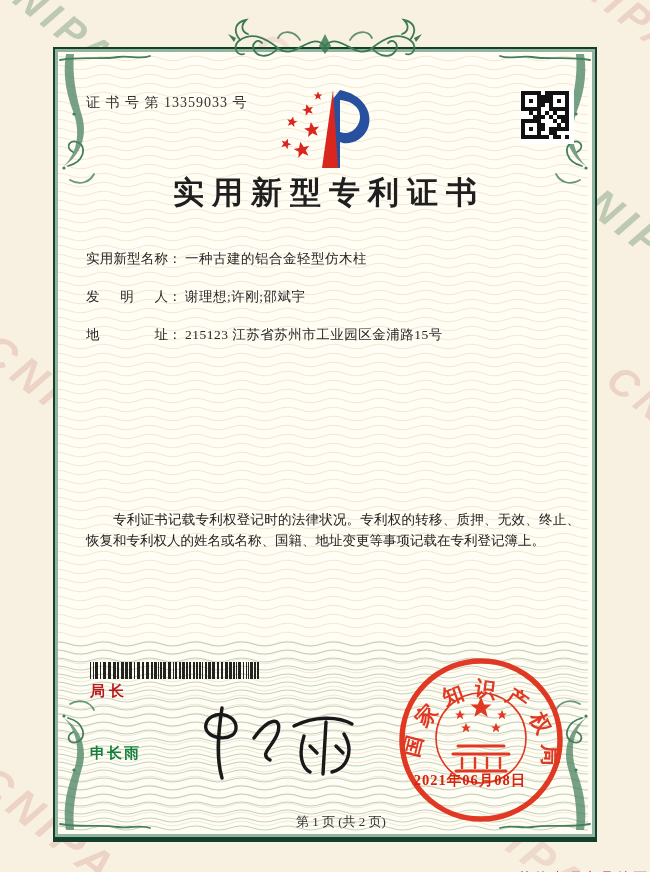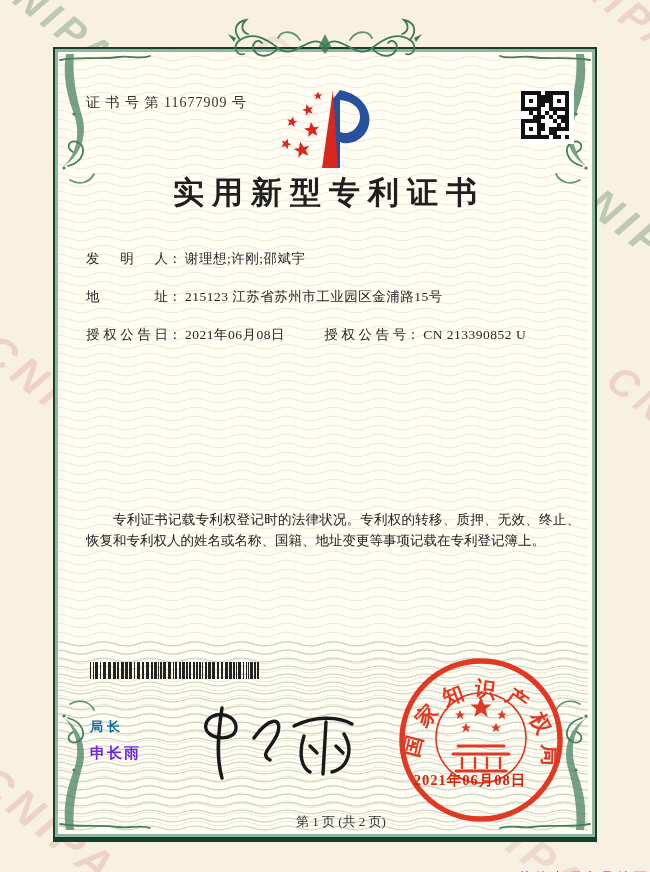--- a/index.html
+++ b/index.html
@@ -43,24 +43,24 @@
           vertical-align:top;}
   .fcolon{display:inline-block;}
   .fvalue{letter-spacing:0.5px;}
   .flabel2{display:inline-block;width:82px;text-align:justify;text-align-last:justify;
            margin-left:36px;}
   .paras{left:86px;top:510px;width:494px;font-size:13.5px;line-height:20.5px;
          color:#222;text-align:justify;}
   .paras p{margin:0;text-indent:2em;}
   .barcode{left:90px;top:662px;width:172px;height:17px;font-size:0;}
   .barcode span{display:inline-block;height:17px;background:#23231f;vertical-align:top;}
-  .signer-title{left:90px;top:718px;font-size:13px;font-weight:bold;letter-spacing:4px;
-        font-family:"Liberation Sans","DejaVu Sans",sans-serif;color:#0369a1;}
+  .signer-title{left:90px;top:682px;font-size:15px;font-weight:bold;letter-spacing:4px;
+        font-family:"Liberation Sans","DejaVu Sans",sans-serif;color:#b91c1c;}
   .signer-name{left:90px;top:744px;font-size:15px;font-weight:bold;letter-spacing:2px;
-        font-family:"Liberation Sans","DejaVu Sans",sans-serif;color:#6d28d9;}
+        font-family:"Liberation Sans","DejaVu Sans",sans-serif;color:#15803d;}
   .seal-date{left:390px;top:771px;width:160px;text-align:center;font-size:14.5px;
         font-weight:bold;color:#d8230e;letter-spacing:1px;}
   .page-no{left:0;top:813px;width:650px;text-align:center;font-size:13px;color:#333;padding-left:16px;}
   .cont-note{left:0;top:869px;width:650px;text-align:right;font-size:13.5px;
         letter-spacing:3px;color:#be185d;}
   .qr{left:520px;top:90px;width:52px;height:52px;background:#fff;font-size:0;
       line-height:0;padding:1px;}
   .qr i{display:inline-block;width:4px;height:4px;}
   .qr i.b{background:#111;}
 </style>
@@ -112,21 +112,21 @@
   </defs>
   <use href="#cornerOrn" transform="translate(60,54)"></use>
   <use href="#cornerOrn" transform="translate(590,54) scale(-1,1)"></use>
   <use href="#cornerOrn" transform="translate(60,830) scale(1,-1)"></use>
   <use href="#cornerOrn" transform="translate(590,830) scale(-1,-1)"></use>
   <use href="#topHalf"></use>
   <use href="#topHalf" transform="matrix(-1,0,0,1,650,0)"></use>
   <path d="M325,34 L331,46 L325,54 L319,46 Z" fill="#3d7a55" opacity="0.85"></path>
 </svg>
 
-<div class="abs cert-no">证 书 号 第 11677909 号</div>
+<div class="abs cert-no">证 书 号 第 13359033 号</div>
 
 <svg class="abs" style="left:278px;top:86px;" width="96" height="86" viewBox="0 0 96 86" aria-hidden="true">
   <defs>
     <polygon id="st" points="0,-10 2.9,-3.1 9.5,-3.1 4.2,1.2 6.1,8.1 0,4 -6.1,8.1 -4.2,1.2 -9.5,-3.1 -2.9,-3.1"></polygon>
   </defs>
   <path d="M62,4 C84,8 96,26 90,42 C85,55 70,60 62,56 L62,82 L52,82 L54,14 Z M62,14 L62,46 C72,50 81,42 82,32 C83,22 74,15 62,14 Z" fill="#27509e"></path>
   <polygon points="55,4 60,82 44,82" fill="#d9261f"></polygon>
   <use href="#st" transform="translate(40,10) scale(0.45)" fill="#d9261f"></use>
   <use href="#st" transform="translate(30,24) scale(0.6) rotate(-15)" fill="#d9261f"></use>
   <use href="#st" transform="translate(14,36) scale(0.55) rotate(12)" fill="#d9261f"></use>
@@ -134,32 +134,30 @@
   <use href="#st" transform="translate(8,58) scale(0.55) rotate(20)" fill="#d9261f"></use>
   <use href="#st" transform="translate(24,64) scale(0.85) rotate(-12)" fill="#d9261f"></use>
 </svg>
 
 <div class="abs qr" id="qr"><i class="b"></i><i class="b"></i><i class="b"></i><i class="b"></i><i class="b"></i><i></i><i class="b"></i><i class="b"></i><i class="b"></i><i class="b"></i><i class="b"></i><i class="b"></i><br><i class="b"></i><i></i><i></i><i></i><i class="b"></i><i class="b"></i><i class="b"></i><i class="b"></i><i></i><i></i><i></i><i class="b"></i><br><i class="b"></i><i></i><i class="b"></i><i></i><i class="b"></i><i class="b"></i><i class="b"></i><i class="b"></i><i></i><i class="b"></i><i></i><i class="b"></i><br><i class="b"></i><i></i><i></i><i></i><i class="b"></i><i class="b"></i><i></i><i class="b"></i><i></i><i></i><i></i><i class="b"></i><br><i class="b"></i><i class="b"></i><i class="b"></i><i class="b"></i><i class="b"></i><i></i><i></i><i class="b"></i><i class="b"></i><i class="b"></i><i class="b"></i><i class="b"></i><br><i></i><i></i><i class="b"></i><i></i><i class="b"></i><i></i><i class="b"></i><i></i><i class="b"></i><i></i><i></i><i class="b"></i><br><i></i><i></i><i></i><i class="b"></i><i class="b"></i><i class="b"></i><i></i><i class="b"></i><i></i><i class="b"></i><i class="b"></i><i class="b"></i><br><i class="b"></i><i class="b"></i><i class="b"></i><i class="b"></i><i class="b"></i><i></i><i></i><i></i><i class="b"></i><i></i><i class="b"></i><i class="b"></i><br><i class="b"></i><i></i><i></i><i></i><i class="b"></i><i class="b"></i><i></i><i></i><i></i><i class="b"></i><i></i><i class="b"></i><br><i class="b"></i><i></i><i class="b"></i><i></i><i class="b"></i><i class="b"></i><i></i><i class="b"></i><i class="b"></i><i class="b"></i><i class="b"></i><i class="b"></i><br><i class="b"></i><i></i><i></i><i></i><i class="b"></i><i></i><i></i><i class="b"></i><i class="b"></i><i></i><i></i><i></i><br><i class="b"></i><i class="b"></i><i class="b"></i><i class="b"></i><i class="b"></i><i class="b"></i><i class="b"></i><i></i><i class="b"></i><i class="b"></i><i></i><i class="b"></i><br></div>
 
 <div class="abs title">实用新型专利证书</div>
 
 <div class="abs fields">
   <div class="frow">
+    <span class="flabel">实用新型名称</span><span class="fcolon">：</span>
+    <span class="fvalue">一种古建的铝合金轻型仿木柱</span>
+  </div>
+  <div class="frow">
     <span class="flabel">发明人</span><span class="fcolon">：</span>
     <span class="fvalue">谢理想;许刚;邵斌宇</span>
   </div>
   <div class="frow">
     <span class="flabel">地址</span><span class="fcolon">：</span>
     <span class="fvalue">215123 江苏省苏州市工业园区金浦路15号</span>
-  </div>
-  <div class="frow">
-    <span class="flabel">授权公告日</span><span class="fcolon">：</span>
-    <span class="fvalue">2021年06月08日</span>
-    <span class="flabel2">授权公告号</span><span class="fcolon">：</span>
-    <span class="fvalue">CN 213390852 U</span>
   </div>
 </div>
 
 <div class="abs paras">
   <p>专利证书记载专利权登记时的法律状况。专利权的转移、质押、无效、终止、恢复和专利权人的姓名或名称、国籍、地址变更等事项记载在专利登记簿上。</p>
 </div>
 
 <div class="abs barcode" id="barcode"><span style="width: 1px; margin-right: 2px;"></span><span style="width: 1px; margin-right: 1px;"></span><span style="width: 3px; margin-right: 2px;"></span><span style="width: 1px; margin-right: 2px;"></span><span style="width: 3px; margin-right: 2px;"></span><span style="width: 3px; margin-right: 2px;"></span><span style="width: 3px; margin-right: 1px;"></span><span style="width: 2px; margin-right: 2px;"></span><span style="width: 3px; margin-right: 1px;"></span><span style="width: 3px; margin-right: 1px;"></span><span style="width: 3px; margin-right: 2px;"></span><span style="width: 1px; margin-right: 2px;"></span><span style="width: 3px; margin-right: 2px;"></span><span style="width: 2px; margin-right: 2px;"></span><span style="width: 3px; margin-right: 2px;"></span><span style="width: 2px; margin-right: 1px;"></span><span style="width: 3px; margin-right: 1px;"></span><span style="width: 1px; margin-right: 1px;"></span><span style="width: 2px; margin-right: 1px;"></span><span style="width: 3px; margin-right: 2px;"></span><span style="width: 3px; margin-right: 2px;"></span><span style="width: 1px; margin-right: 1px;"></span><span style="width: 2px; margin-right: 2px;"></span><span style="width: 2px; margin-right: 1px;"></span><span style="width: 3px; margin-right: 1px;"></span><span style="width: 2px; margin-right: 1px;"></span><span style="width: 2px; margin-right: 2px;"></span><span style="width: 2px; margin-right: 1px;"></span><span style="width: 2px; margin-right: 1px;"></span><span style="width: 2px; margin-right: 1px;"></span><span style="width: 1px; margin-right: 2px;"></span><span style="width: 2px; margin-right: 1px;"></span><span style="width: 3px; margin-right: 1px;"></span><span style="width: 3px; margin-right: 2px;"></span><span style="width: 2px; margin-right: 2px;"></span><span style="width: 2px; margin-right: 2px;"></span><span style="width: 3px; margin-right: 1px;"></span><span style="width: 3px; margin-right: 1px;"></span><span style="width: 2px; margin-right: 1px;"></span><span style="width: 1px; margin-right: 1px;"></span><span style="width: 3px; margin-right: 2px;"></span><span style="width: 1px; margin-right: 2px;"></span><span style="width: 1px; margin-right: 1px;"></span><span style="width: 1px; margin-right: 1px;"></span><span style="width: 3px; margin-right: 1px;"></span><span style="width: 2px; margin-right: 1px;"></span><span style="width: 2px; margin-right: 2px;"></span></div>
 
 <div class="abs signer-title">局长</div>

